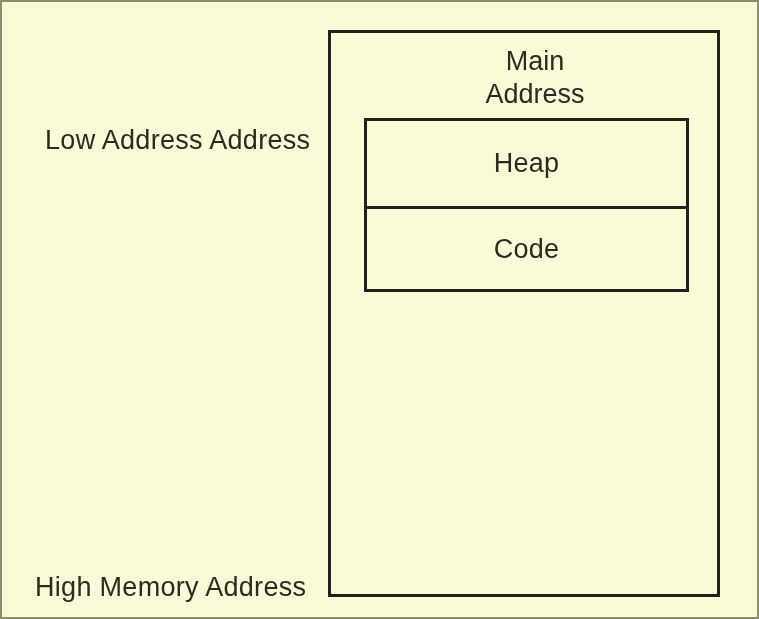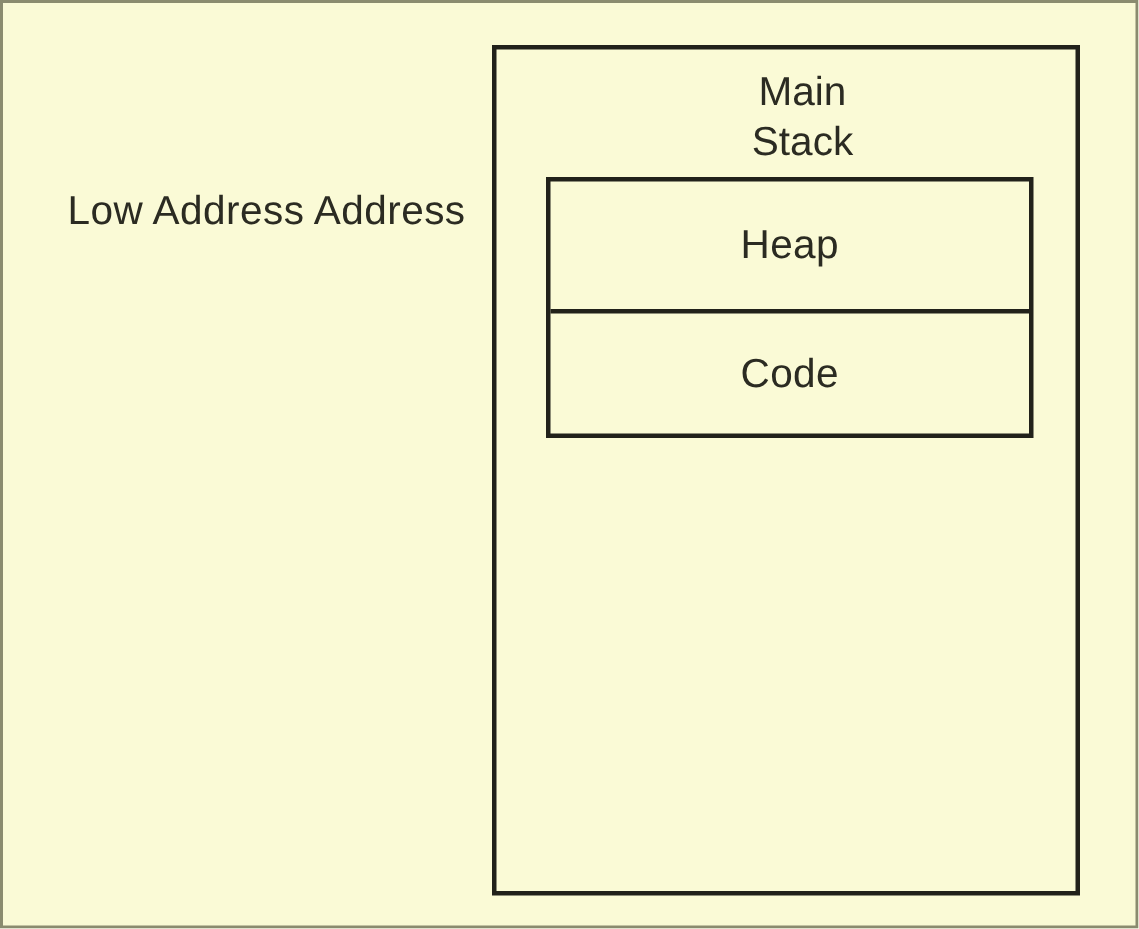--- a/index.html
+++ b/index.html
@@ -83,26 +83,27 @@
   .segment-code  { height: 181px; }
   .segment-data  { height: 80px; }
 </style>
 </head>
 <body>
 
 <div class="canvas">
 
   <div class="side-label label-low">Low Address Address</div>
 
+  <div class="side-label label-high">High Memory Address</div>
 
   <div class="main-box">
 
     <div class="main-title">
       <div>Main</div>
-      <div>Stack</div>
+      <div>Address</div>
     </div>
 
     <div class="segments">
       <div class="segment segment-heap">
         <span>Heap</span>
       </div>
       <div class="segment segment-data">
         <span>Code</span>
       </div>
     </div>

